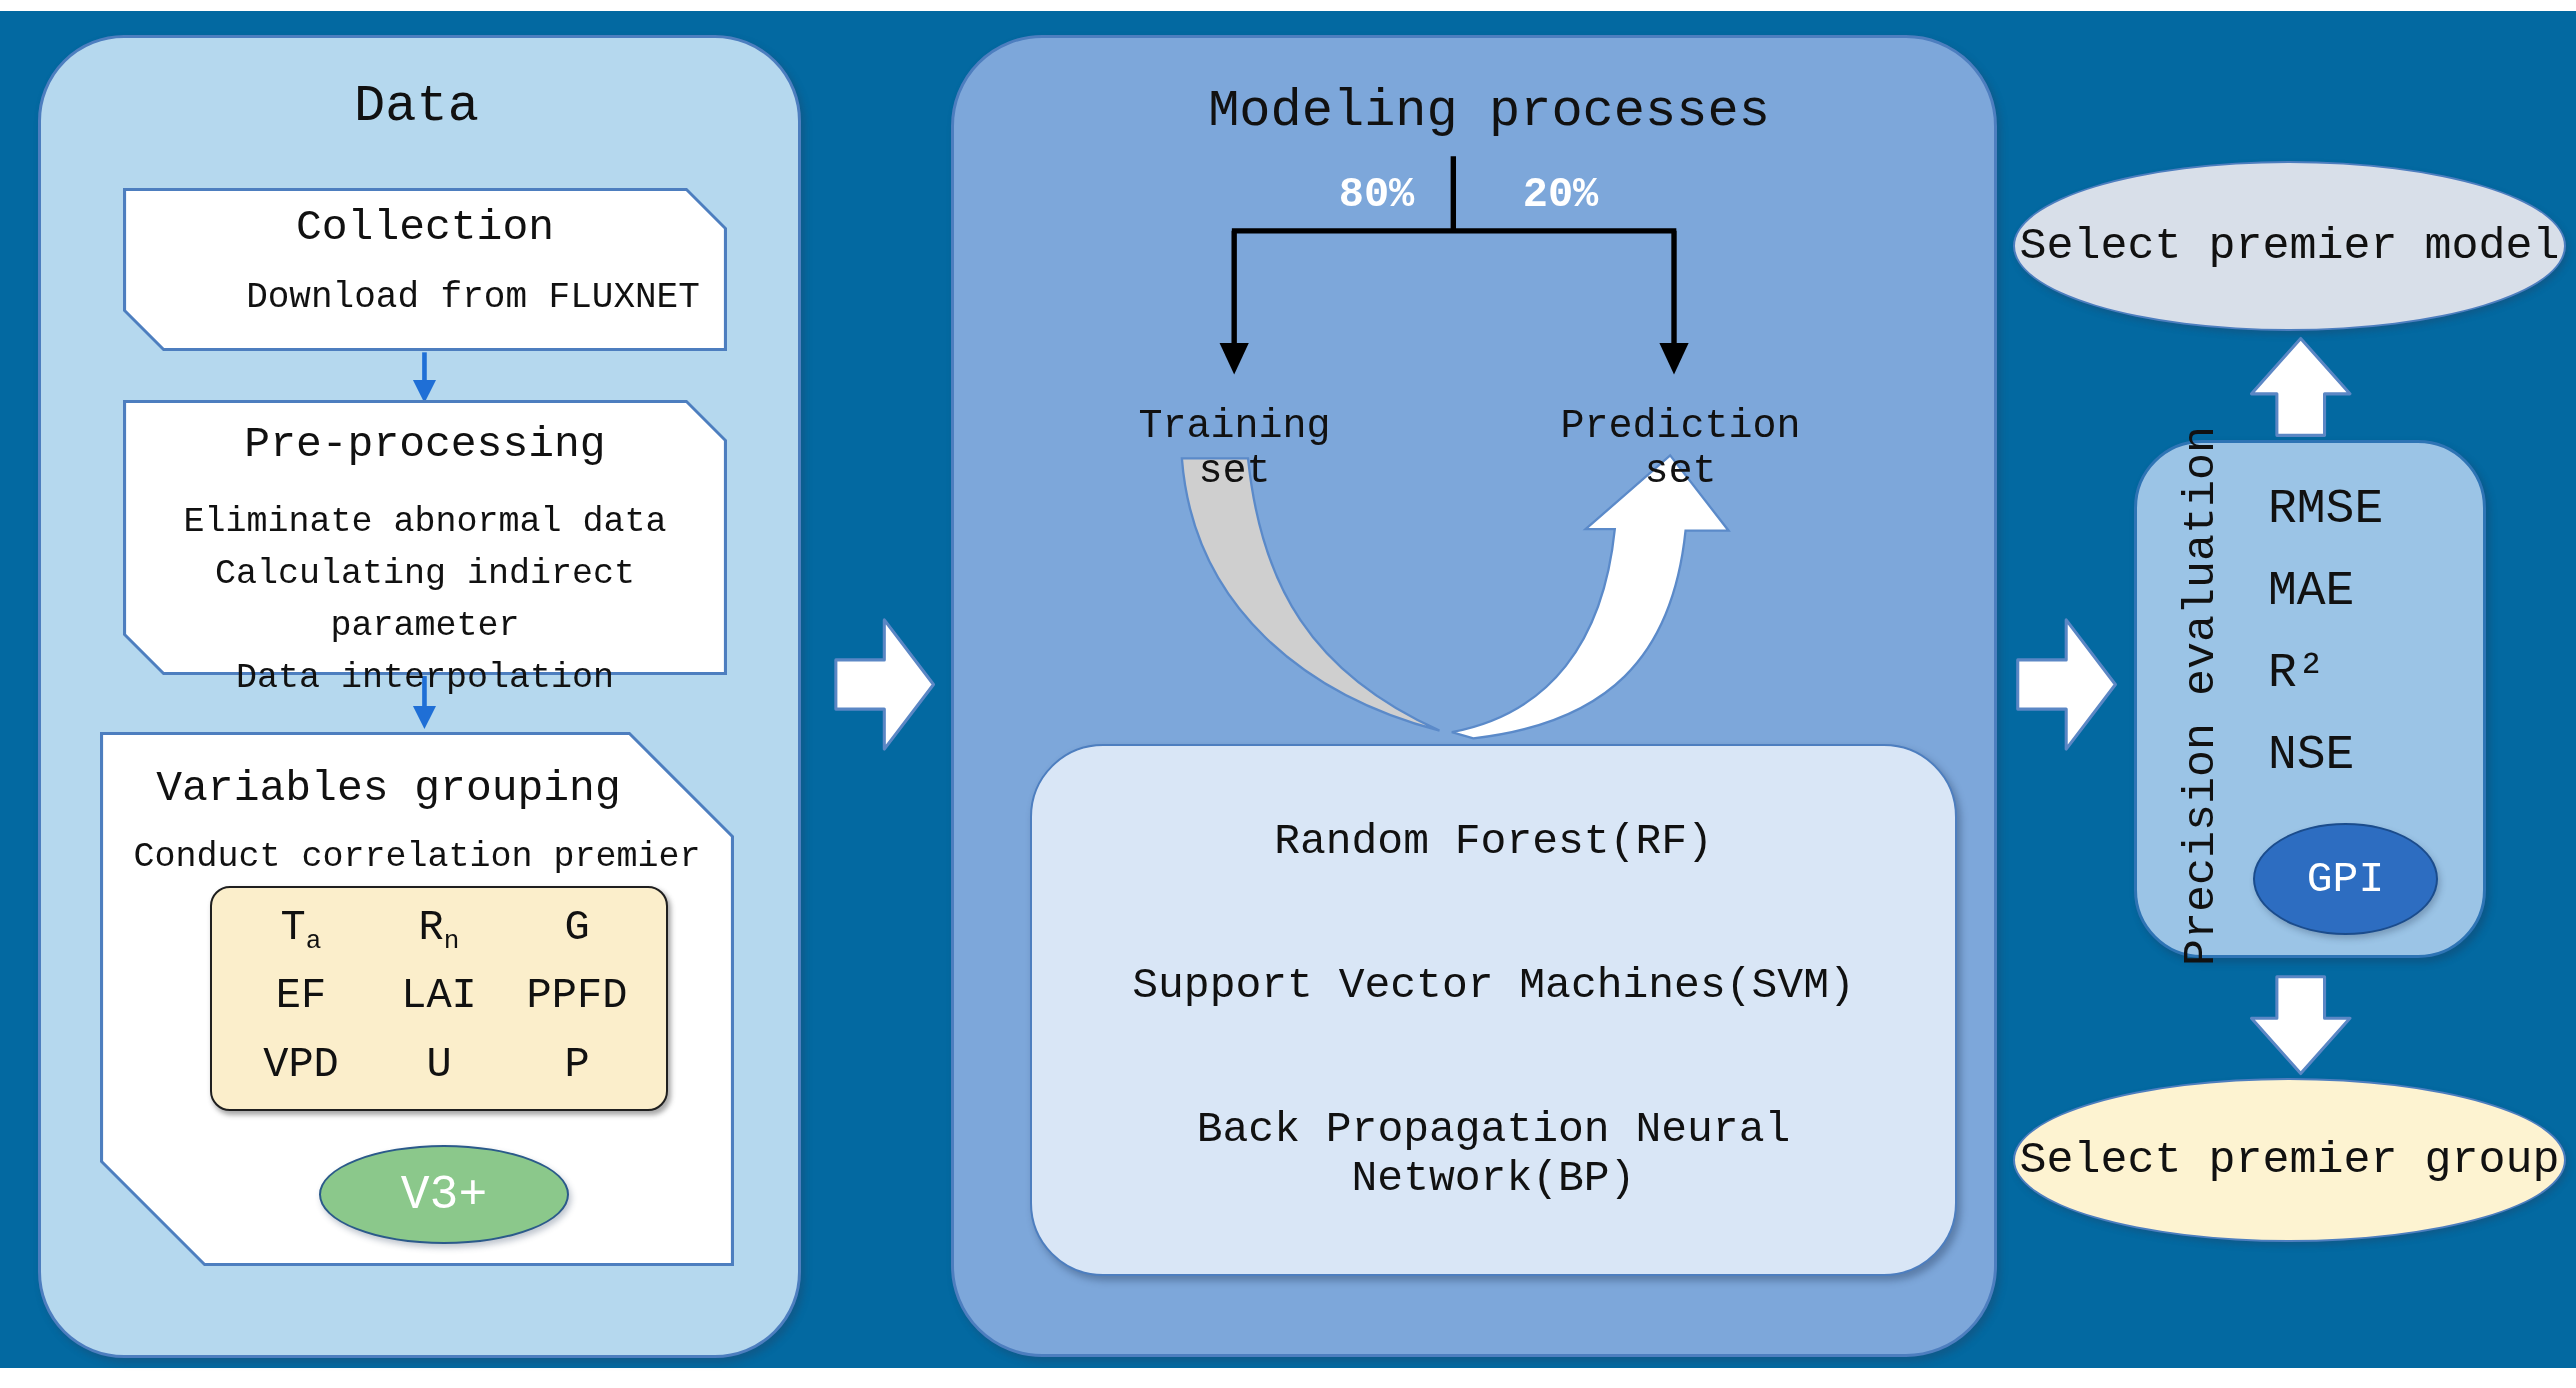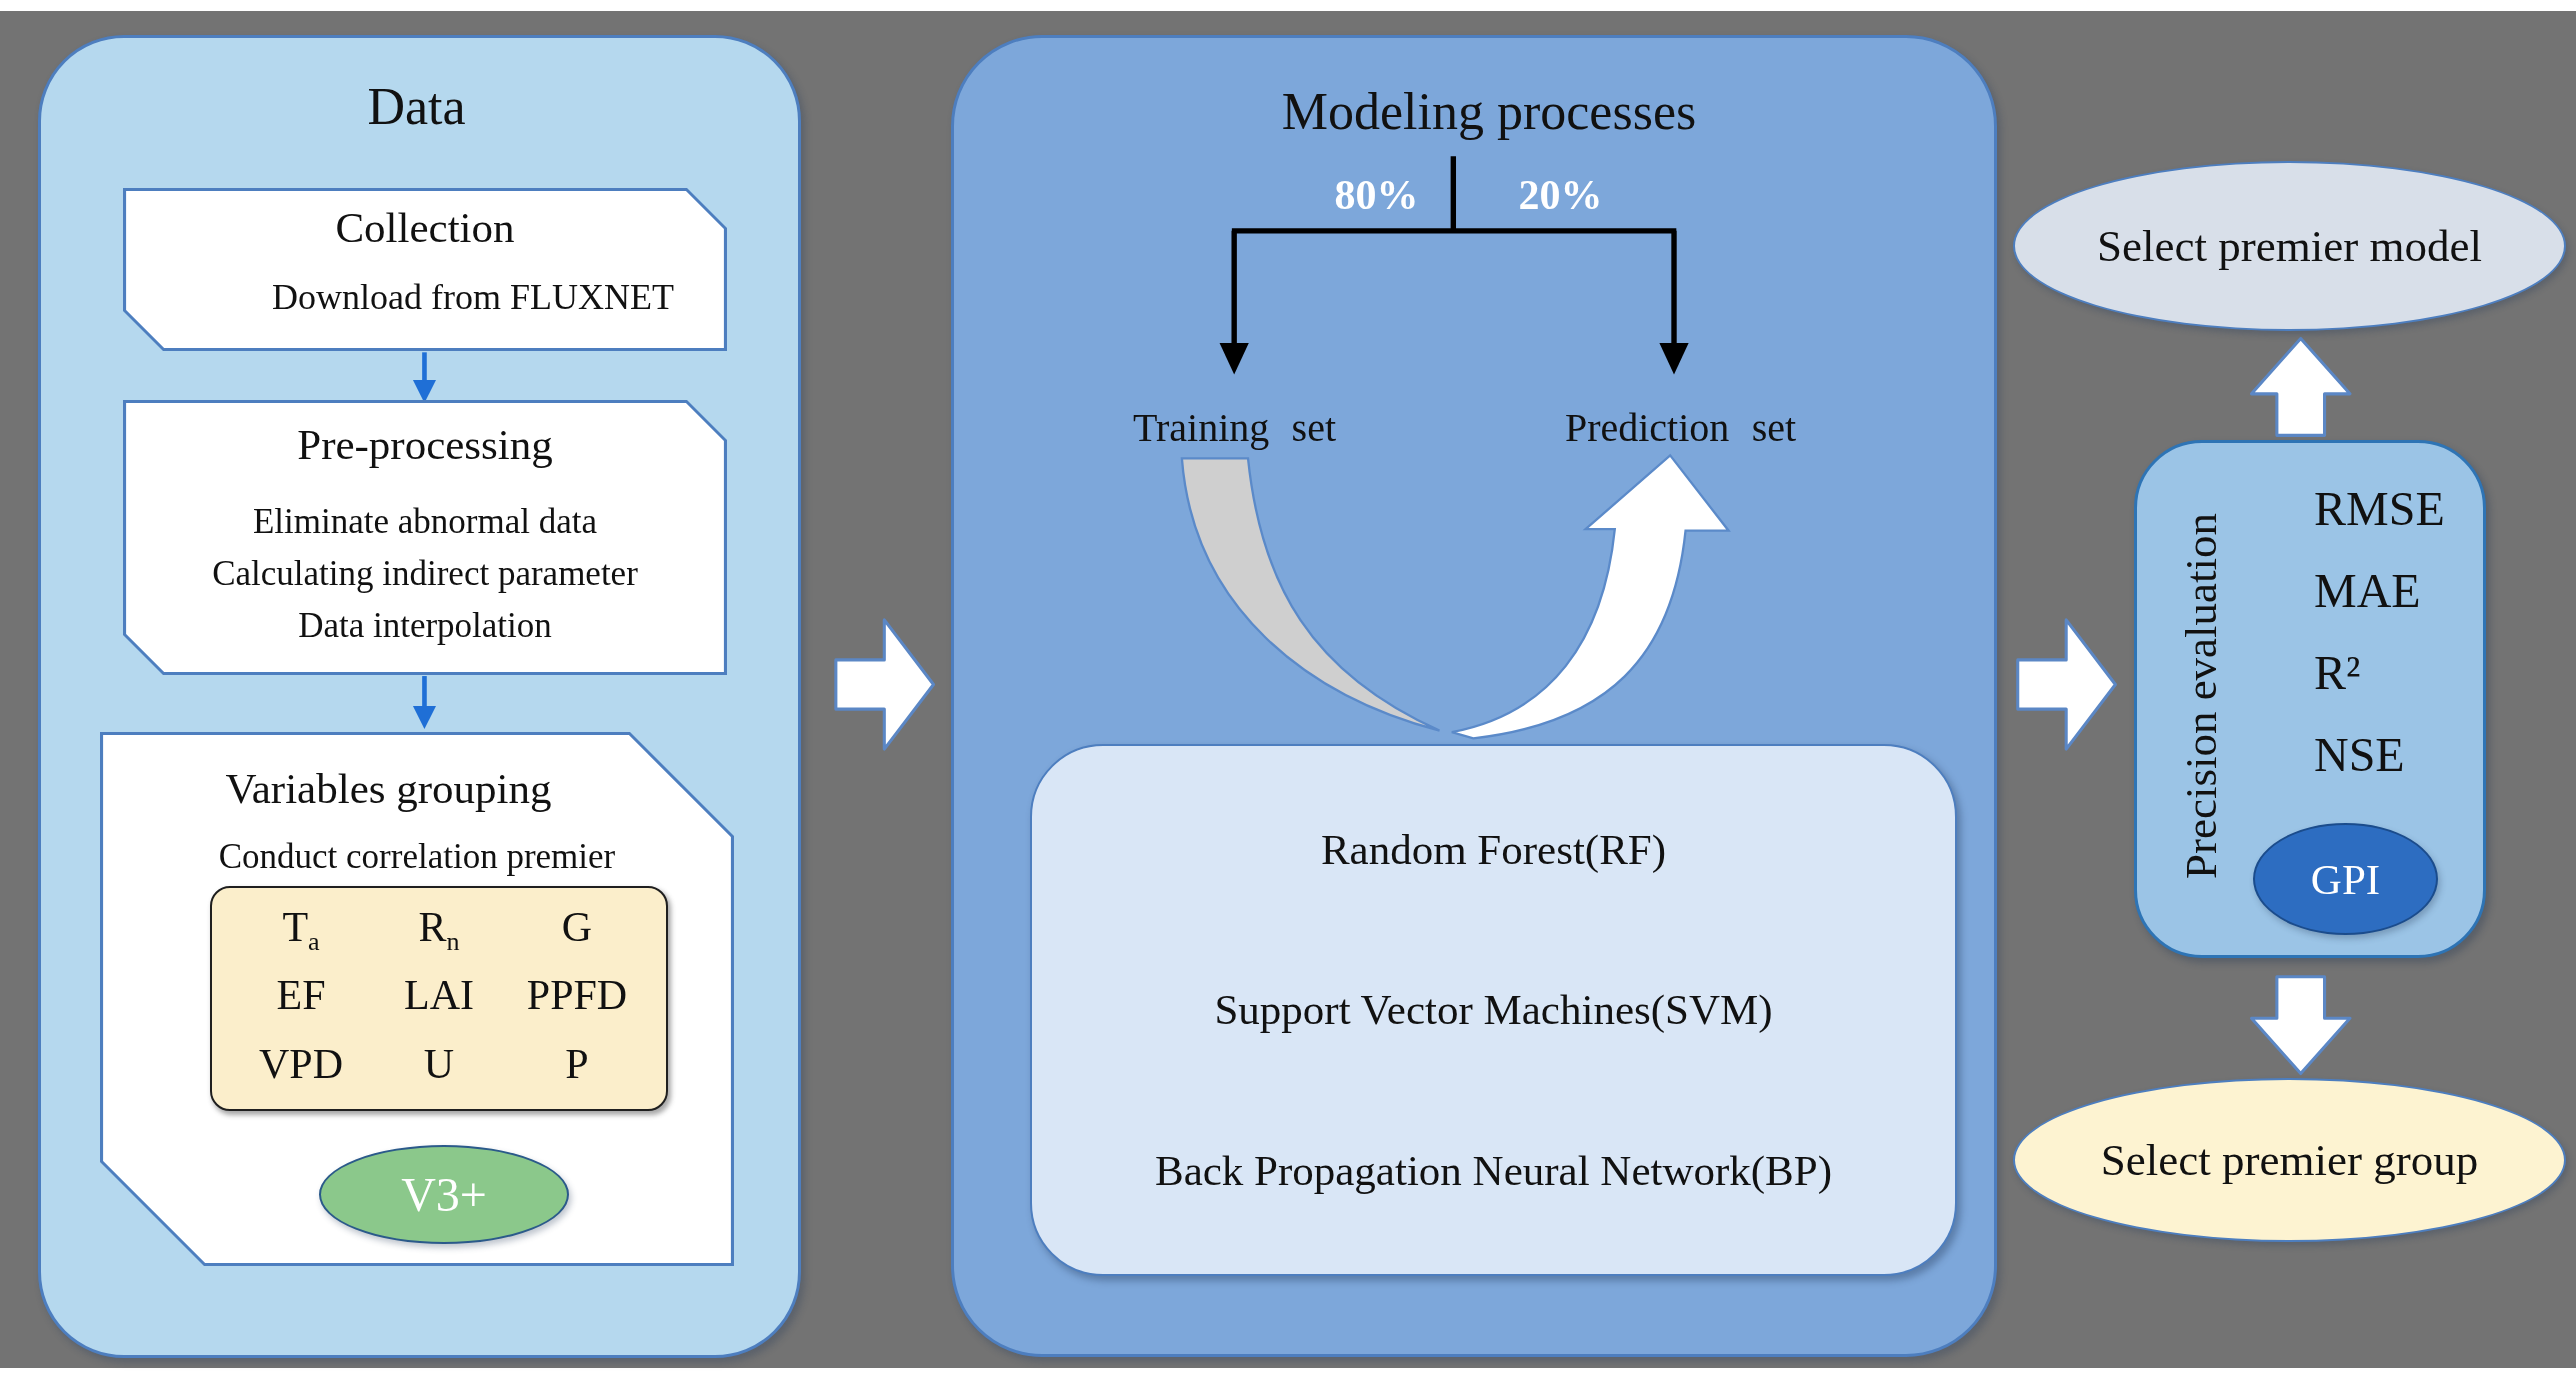--- a/index.html
+++ b/index.html
@@ -1,17 +1,17 @@
 <!DOCTYPE html>
 <html style="font-size:12.3px"><head>
 <meta charset="utf-8">
 <style>
   html,body{margin:0;padding:0;background:#ffffff;}
-  .canvas{position:relative;width:2576px;height:1389px;background:#737373;overflow:hidden;
-          font-family:Liberation Serif, serif;color:#111;}
+  .canvas{position:relative;width:2576px;height:1389px;background:#0369a1;overflow:hidden;
+          font-family:Liberation Mono, monospace;color:#111;}
   .abs{position:absolute;}
   .strip{position:absolute;left:0;width:2576px;background:#ffffff;}
   .panel{position:absolute;border:3.1px solid #4d7ebf;box-shadow:3.8px 4.6px 7px rgba(40,60,90,.30);}
   .panel-left{left:38px;top:35px;width:757px;height:1317px;border-radius:86px;background:#b5d8ee;}
   .panel-mid{left:951px;top:35px;width:1040px;height:1316px;border-radius:91px;background:#7da7da;}
   .ctr{text-align:center;}
   .cutbox{position:absolute;background:#4d7ebf;
           clip-path:polygon(0 0,calc(100% - var(--cut)) 0,100% var(--cut),100% 100%,var(--cut) 100%,0 calc(100% - var(--cut)));}
   .cutbox-in{position:absolute;inset:3.1px;background:#ffffff;
           clip-path:polygon(0 0,calc(100% - var(--cut)) 0,100% var(--cut),100% 100%,var(--cut) 100%,0 calc(100% - var(--cut)));}
@@ -27,21 +27,21 @@
               padding:23px 15.4px;box-sizing:border-box;box-shadow:3.1px 4.6px 7px rgba(30,50,80,.35);}
   .model-line{font-size:43px;text-align:center;}
   .vars-box{position:absolute;left:210px;top:886px;width:458px;height:225px;background:#fbeecb;border:2.3px solid #1f1f1f;
             border-radius:20px;display:grid;grid-template-columns:repeat(3,1fr);grid-template-rows:repeat(3,1fr);
             align-items:center;justify-items:center;padding:7.7px 20px;box-sizing:border-box;
             box-shadow:2.3px 3.8px 5.4px rgba(60,60,60,.45);}
   .var-cell{font-size:42px;}
   .var-cell sub{font-size:0.62em;}
   .eval-box{position:absolute;left:2134px;top:440px;width:346px;height:512px;background:#9bc4e6;
             border:3.1px solid #2e74b5;border-radius:68px;box-shadow:3.1px 4.6px 7px rgba(30,50,80,.30);}
-  .metric-col{position:absolute;left:2268px;top:468px;font-size:48px;line-height:82px;margin-left:46px;}
+  .metric-col{position:absolute;left:2268px;top:468px;font-size:48px;line-height:82px;}
   .vlabel{position:absolute;left:1970px;top:666px;width:461px;height:60px;display:flex;align-items:center;justify-content:center;
           transform:rotate(-90deg);font-size:45px;white-space:nowrap;}
   .pct{font-size:42px;font-weight:bold;color:#ffffff;}
   .setlabel{font-size:40px;word-spacing:12.3px;}
   .white-txt{color:#ffffff;}
 </style>
 </head>
 <body>
 
 <div class="canvas">

